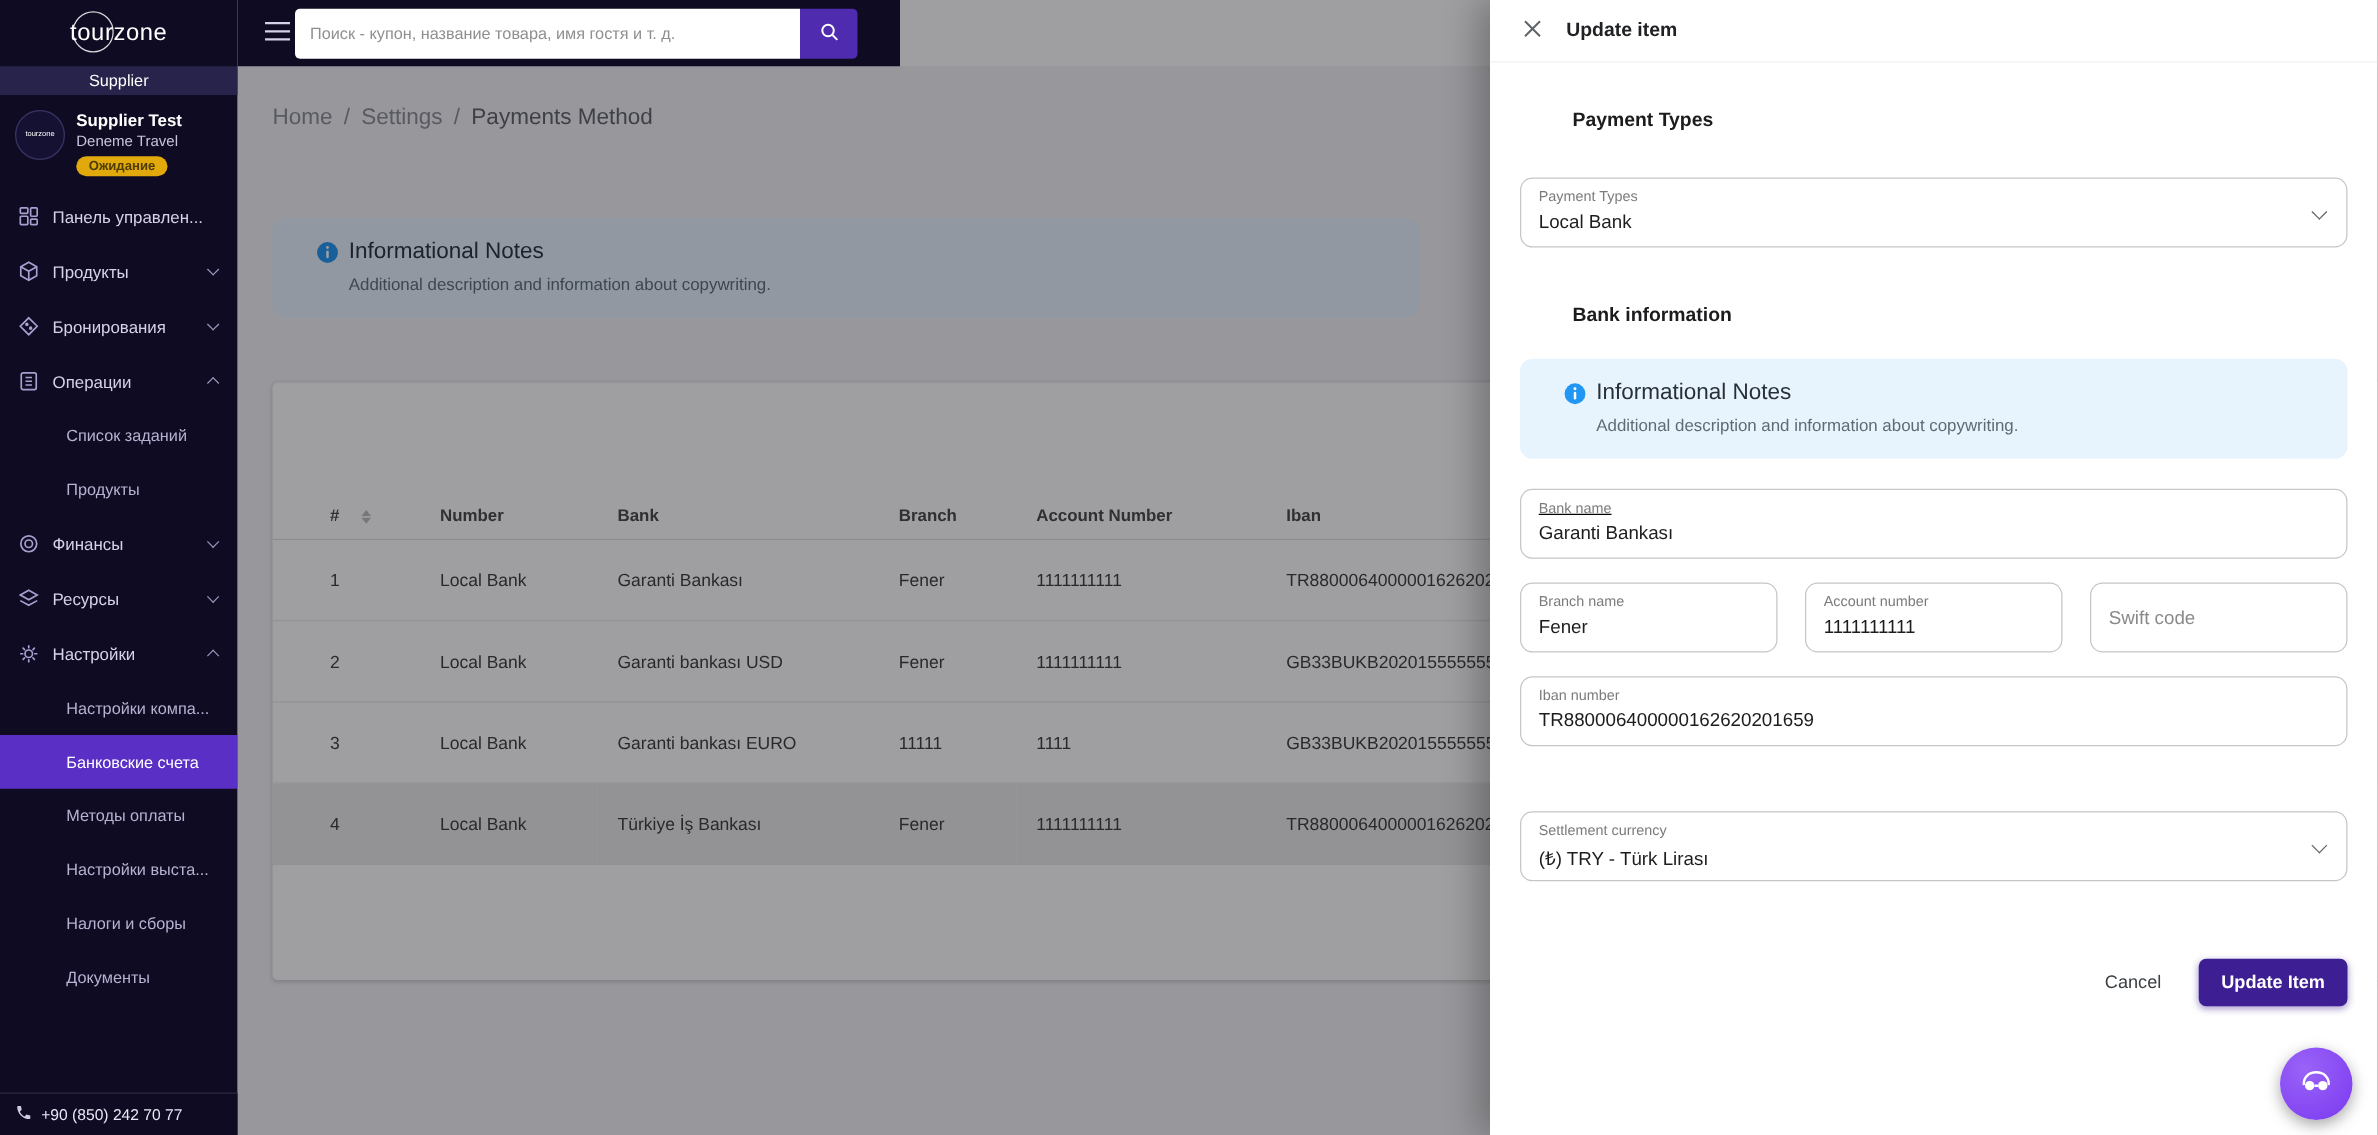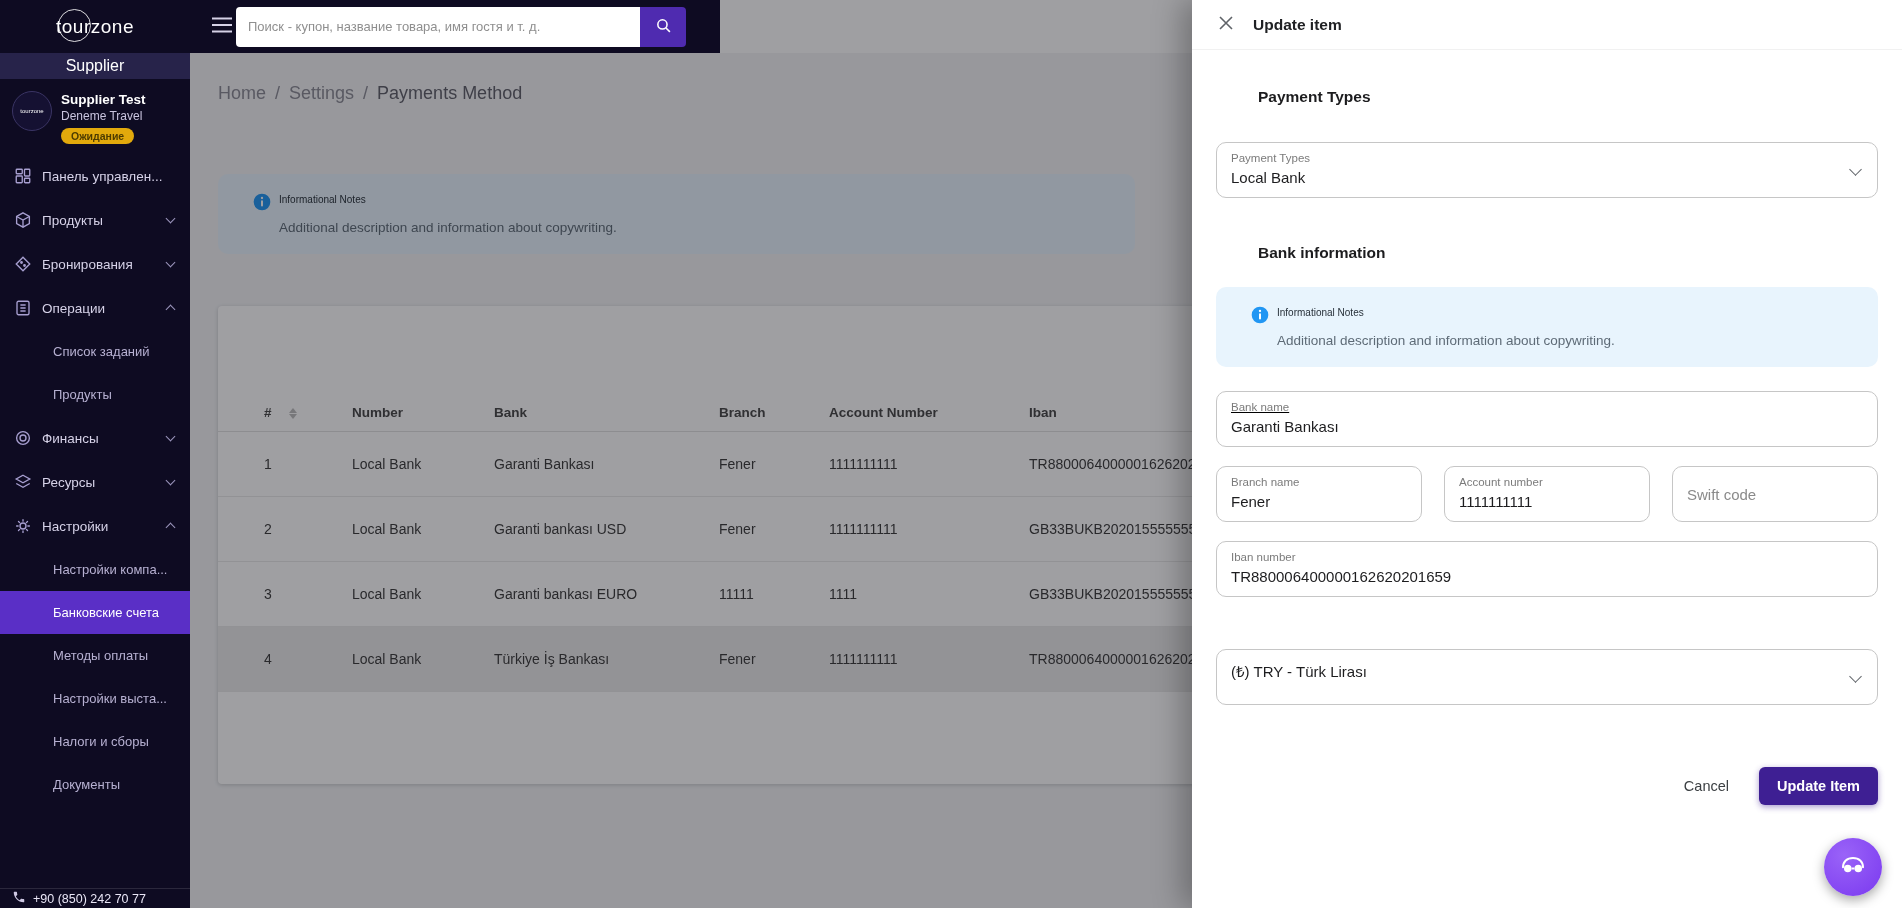--- a/index.html
+++ b/index.html
@@ -7,56 +7,56 @@
   body {
     width:1902px; height:908px; overflow:hidden; position:relative;
     font-family:"Liberation Sans", sans-serif; background:#f3f4f6;
   }
 
   
   .sidebar { position:absolute; left:0; top:0; width:190px; height:908px; background:#0e0b22; z-index:40; display:flex; flex-direction:column; }
   .logo-area { height:53px; position:relative; display:flex; align-items:center; justify-content:center; flex:none; }
   .logo-text { color:#fff; font-size:19px; letter-spacing:.5px; }
   .logo-ring { position:absolute; left:58px; top:9px; width:33px; height:33px; border:1.5px solid rgba(255,255,255,.85); border-radius:50%; }
-  .portal-strip { background:#27234a; color:#fff; font-size:16px; text-align:center; padding:4px 0; flex:none; }
+  .portal-strip { background:#27234a; color:#fff; font-size:13px; text-align:center; padding:4px 0; flex:none; }
   .profile { display:flex; gap:9px; padding:12px 10px 10px 12px; flex:none; }
   .avatar { width:40px; height:40px; border-radius:50%; background:#151132; border:1px solid #3a3464; color:#fff;
             font-size:6px; display:flex; align-items:center; justify-content:center; overflow:hidden; flex:none; }
   .pname { color:#fff; font-size:13.5px; font-weight:700; line-height:17px; }
   .pcompany { color:#c9c4de; font-size:12px; line-height:16px; }
   .badge { display:inline-block; background:#e2a90c; color:#4e3c00; font-size:10.5px; font-weight:700; padding:2px 10px; border-radius:9px; margin-top:4px; }
   .menu { flex:1; overflow:hidden; position:relative; }
   .mi { height:44px; display:flex; align-items:center; gap:10px; padding:0 12px 0 14px; color:#d6d2e8; font-size:13.5px; cursor:pointer; }
   .mi .ico { width:18px; height:18px; color:#a79fd0; flex:none; display:flex; align-items:center; justify-content:center; }
   .mi .lbl { flex:1; white-space:nowrap; overflow:hidden; text-overflow:ellipsis; }
   .chev { width:7px; height:7px; border-right:1.6px solid #9c96bd; border-bottom:1.6px solid #9c96bd; flex:none; margin-right:4px; }
   .chev.down { transform:rotate(45deg); margin-top:-3px; }
   .chev.up { transform:rotate(-135deg); margin-top:3px; }
   .smi { height:43px; display:flex; align-items:center; padding-left:53px; color:#b7b1d2; font-size:13px; cursor:pointer; white-space:nowrap; overflow:hidden; }
   .smi.active { background:#5a2fc6; color:#fff; }
-  .side-footer { flex:none; height:20px; border-top:1px solid rgba(255,255,255,.12); display:flex; align-items:center; gap:7px; padding:0 12px; color:#e9e6f6; font-size:12.5px; background:#0e0b22; }
+  .side-footer { flex:none; height:34px; border-top:1px solid rgba(255,255,255,.12); display:flex; align-items:center; gap:7px; padding:0 12px; color:#e9e6f6; font-size:12.5px; background:#0e0b22; }
 
   
   .topbar-left { position:absolute; left:190px; top:0; width:530px; height:53px; background:#0e0b22; z-index:30;
                  display:flex; align-items:center; padding:0 0 0 18px; }
   .hamburger { background:none; border:none; padding:4px; cursor:pointer; display:flex; }
   .search { display:flex; }
   .search input { width:404px; height:40px; border:none; outline:none; border-radius:4px 0 0 4px; padding:0 12px; font-size:13px; color:#333; font-family:"Liberation Sans",sans-serif; }
   .search input::placeholder { color:#8f8f8f; }
   .search button { width:46px; height:40px; border:none; background:#4f2bb0; border-radius:0 4px 4px 0; cursor:pointer; display:flex; align-items:center; justify-content:center; }
   .topbar-rest { position:absolute; left:720px; right:0; top:0; height:53px; background:#ffffff; z-index:1; }
 
   
   .main { position:absolute; left:190px; top:53px; right:0; bottom:0; background:#f3f4f6; padding:30px 28px 0; z-index:1; }
   .breadcrumb { display:flex; gap:9px; font-size:18px; color:#8b8b95; }
   .breadcrumb .bc-link { cursor:pointer; }
   .breadcrumb .current { color:#5f5f69; }
   .alert { background:#e8f4fd; border-radius:10px; padding:16px 18px 16px 34px; display:flex; gap:7px; align-items:flex-start; }
   .alert .a-icon { flex:none; margin-top:2px; }
-  .a-title { font-size:10px; color:#273039; font-weight:500; line-height:20px; }
+  .a-title { font-size:18px; color:#273039; font-weight:500; line-height:20px; }
   .a-desc { font-size:13.5px; color:#5e6b77; line-height:20px; margin-top:8px; }
   .main .alert { width:917px; margin-top:70px; }
   .card { margin-top:52px; margin-right:-28px; background:#fff; height:478px; border-radius:4px 0 0 4px; box-shadow:0 1px 4px rgba(0,0,0,.18); overflow:hidden; }
   table { width:100%; border-collapse:collapse; margin-top:88px; table-layout:fixed; }
   thead th { text-align:left; font-size:13.5px; font-weight:700; color:#474747; padding:11px 16px; border-bottom:1px solid #e1e1e1; white-space:nowrap; }
   tbody td { font-size:14px; color:#3b3b3b; padding:0 16px; height:65px; border-bottom:1px solid #eaeaea; white-space:nowrap; overflow:visible; }
   th:first-child, td:first-child { padding-left:46px; }
   tr.hovered td { background:#ececec; }
   .sort-ic { display:inline-flex; flex-direction:column; margin-left:14px; vertical-align:middle; }
 
@@ -389,20 +389,21 @@
       <input class="fvalue" placeholder="Swift code" style="">
     </div>
   </div>
 
   <div class="field mt-iban">
     <span class="flabel">Iban number</span>
     <input class="fvalue" value="TR880006400000162620201659" style="">
   </div>
 
   <div class="field select mt-curr">
+    <span class="flabel">Settlement currency</span>
     <div class="fvalue-text">(₺) TRY - Türk Lirası</div>
     <span class="chev-sel"></span>
   </div>
 
   <div class="d-actions">
     <button class="btn-cancel">Cancel</button>
     <button class="btn-primary">Update Item</button>
   </div>
 </section>
 

